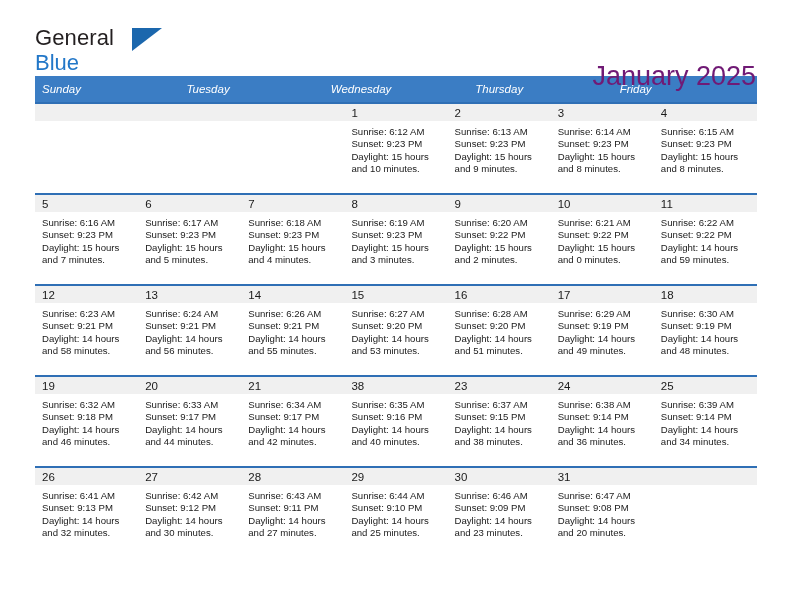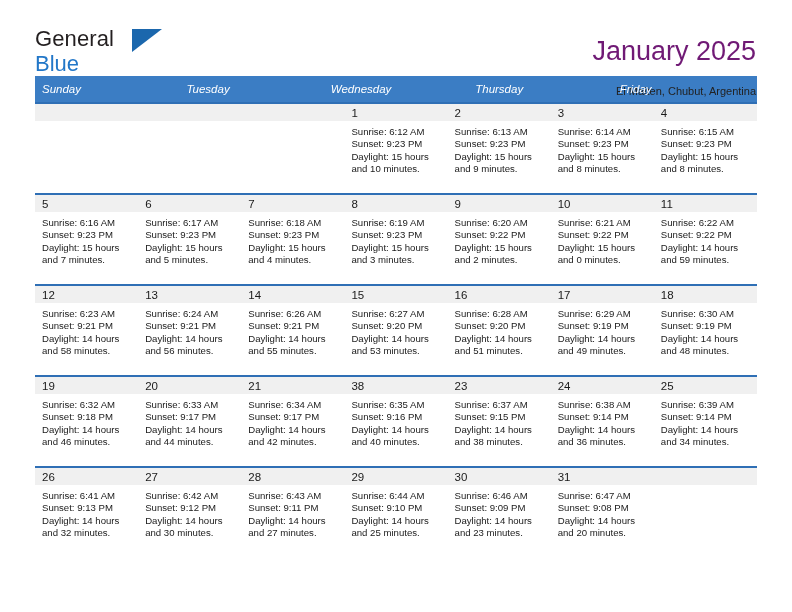--- a/index.html
+++ b/index.html
@@ -17,21 +17,21 @@
   .page {
     position: relative;
     width: 792px;
     height: 612px;
     box-sizing: border-box;
   }
 
   
   .header {
     display: flex;
-    align-items: center;
+    align-items: flex-start;
     justify-content: space-between;
     padding: 27px 36px 0 35px;
     box-sizing: border-box;
     height: 76px;
   }
   .brand {
     position: relative;
     width: 130px;
     height: 48px;
     line-height: 1;

